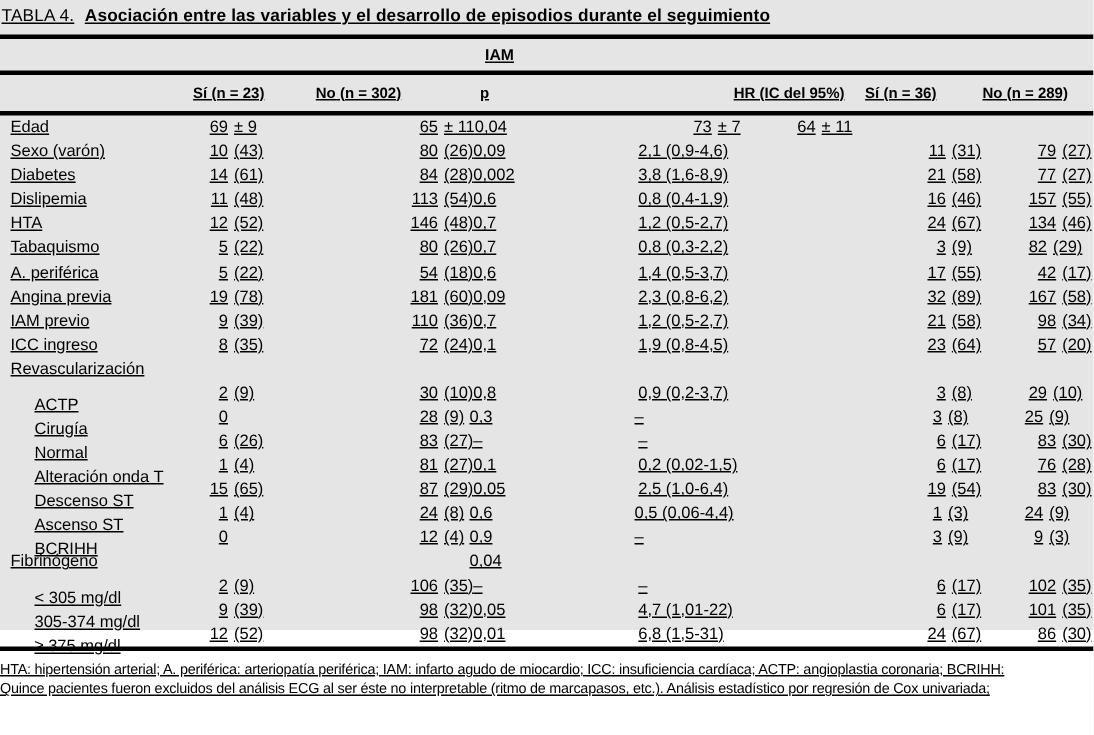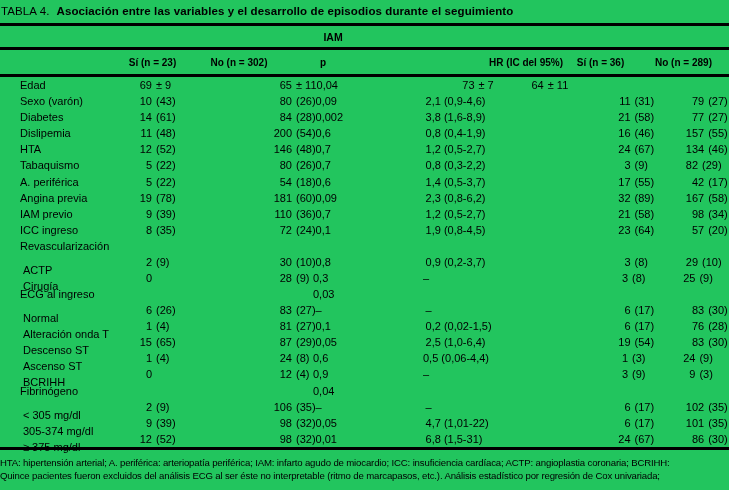--- a/index.html
+++ b/index.html
@@ -3,21 +3,21 @@
 <meta charset="utf-8">
 <style>
   * { margin: 0; padding: 0; box-sizing: border-box; }
   html, body { background: #ffffff; }
   body {
     width: 729px; height: 490px;
     font-family: "Liberation Sans", sans-serif;
     color: #000;
     overflow: hidden;
   }
-  .page { width: 729px; height: 490px; position: relative; background: #22c55e; }
+  .page { width: 729px; height: 420px; position: relative; background: #e5e5e5; text-decoration: underline; }
 
   .title-row {
     padding: 5px 2px 6px 1px;
     font-size: 11.5px;
     letter-spacing: 0.1px;
     white-space: nowrap;
   }
   .title-label { font-weight: normal; }
   .title-text { font-weight: bold; margin-left: 7px; }
 
@@ -31,21 +31,21 @@
   .hb0 { width: 110px; }
   .hb1 { width: 85px; }
   .hb2 { width: 88px; }
   .hb3 { width: 80px; }
   .hb4 { width: 200px; text-align: right; }
   .hb5 { width: 75px; }
   .hb6 { width: 91px; }
 
   .tbody { font-size: 11px; }
   .trow { display: flex; height: 16.08px; align-items: center; white-space: nowrap; }
-  .c-label { flex: 0 0 116px; padding-left: 20px; overflow: visible; }
+  .c-label { flex: 0 0 116px; padding-left: 7px; overflow: visible; }
   .c-label.indent { padding-left: 23px; margin-top: 16px; }
   .numcell { display: flex; }
   .c-si23  { flex: 0 0 72px; }  .c-si23  .num { width: 36px; }
   .c-no302 { flex: 0 0 125px; } .c-no302 .num { width: 104px; }
   .c-p     { flex: 0 0 110px; }
   .c-hr    { flex: 0 0 157px; }
   .c-si36  { flex: 0 0 65px; }  .c-si36  .num { width: 48px; }
   .c-no289 { flex: 0 0 84px; }  .c-no289 .num { width: 50px; }
   .num { text-align: right; display: inline-block; }
   .rest { padding-left: 4px; }
@@ -150,21 +150,21 @@
           <span class="rest">(27)</span>
         </div>
       </div>
       <div class="trow">
         <div class="c-label">Dislipemia</div>
         <div class="c-si23 numcell">
           <span class="num">11</span>
           <span class="rest">(48)</span>
         </div>
         <div class="c-no302 numcell">
-          <span class="num">200</span>
+          <span class="num">113</span>
           <span class="rest">(54)</span>
         </div>
         <div class="c-p">0,6</div>
         <div class="c-hr">0,8 (0,4-1,9)</div>
         <div class="c-si36 numcell">
           <span class="num">16</span>
           <span class="rest">(46)</span>
         </div>
         <div class="c-no289 numcell">
           <span class="num">157</span>
@@ -351,41 +351,20 @@
         </div>
         <div class="c-p">0,3</div>
         <div class="c-hr">–</div>
         <div class="c-si36 numcell">
           <span class="num">3</span>
           <span class="rest">(8)</span>
         </div>
         <div class="c-no289 numcell">
           <span class="num">25</span>
           <span class="rest">(9)</span>
-        </div>
-      </div>
-      <div class="trow">
-        <div class="c-label">ECG al ingreso</div>
-        <div class="c-si23 numcell">
-          <span class="num"></span>
-          <span class="rest"></span>
-        </div>
-        <div class="c-no302 numcell">
-          <span class="num"></span>
-          <span class="rest"></span>
-        </div>
-        <div class="c-p">0,03</div>
-        <div class="c-hr"></div>
-        <div class="c-si36 numcell">
-          <span class="num"></span>
-          <span class="rest"></span>
-        </div>
-        <div class="c-no289 numcell">
-          <span class="num"></span>
-          <span class="rest"></span>
         </div>
       </div>
       <div class="trow">
         <div class="c-label indent">Normal</div>
         <div class="c-si23 numcell">
           <span class="num">6</span>
           <span class="rest">(26)</span>
         </div>
         <div class="c-no302 numcell">
           <span class="num">83</span>

